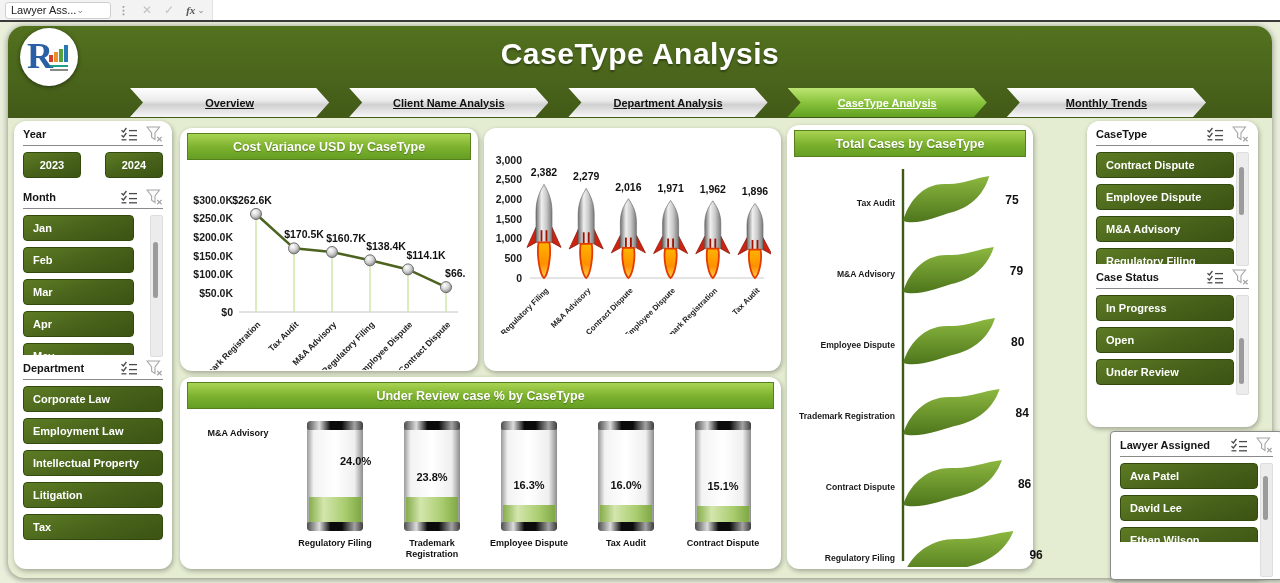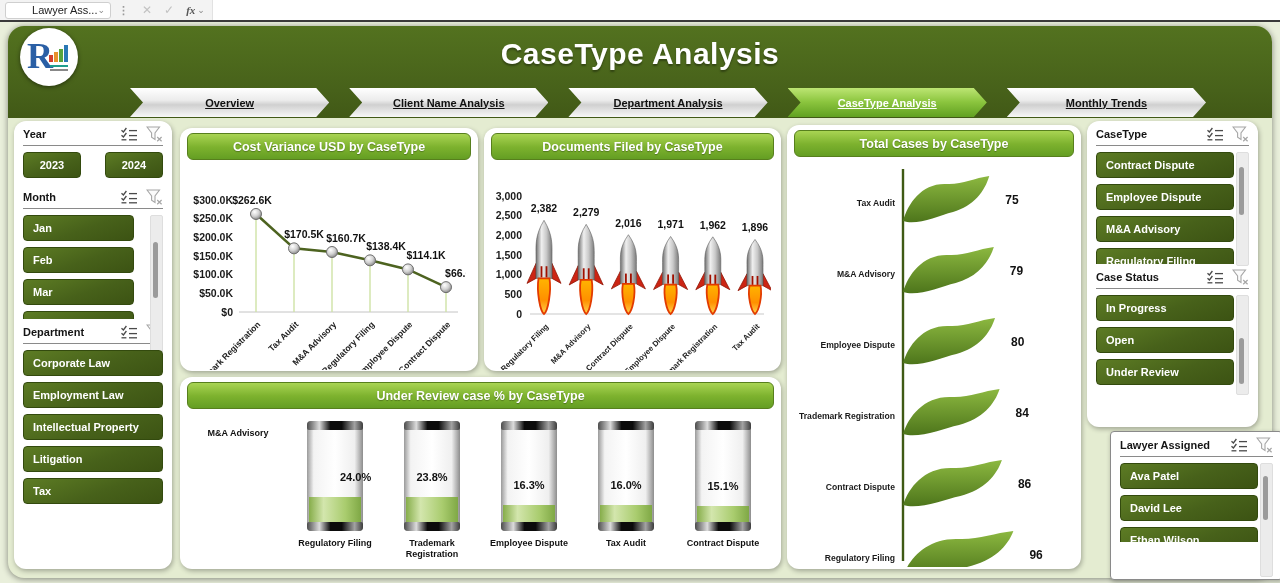--- a/index.html
+++ b/index.html
@@ -5,21 +5,21 @@
   html,body{margin:0;padding:0;}
   body{width:1280px;height:583px;position:relative;overflow:hidden;
        font-family:"Liberation Sans",sans-serif;background:#e9efdb;}
 
   
   .excel-bar{position:absolute;top:0;left:0;right:0;height:20px;background:#f3f3f3;
              display:flex;align-items:center;font-size:11px;color:#333;
              border-bottom:2px solid #3a3a3a;z-index:30;}
   .name-box{margin-left:5px;background:#fff;border:1px solid #cfcfcf;border-radius:3px;
             height:15px;display:flex;align-items:center;padding:0 5px;width:94px;
-            justify-content:flex-end;color:#222;}
+            justify-content:flex-start;color:#222;}
   .chev{color:#8a8a8a;font-size:9px;}
   .kebab{color:#9a9a9a;margin:0 7px;font-weight:bold;letter-spacing:0;}
   .fb-ico{color:#c2c2c2;margin:0 6px;font-size:12px;}
   .fx{font-style:italic;font-weight:bold;font-family:"Liberation Serif",serif;color:#555;margin:0 2px 0 6px;}
   .formula-input{flex:1;align-self:stretch;background:#fff;border-left:1px solid #e2e2e2;margin-left:7px;}
 
   
   .dash{position:absolute;left:8px;right:8px;top:26px;bottom:5px;border-radius:16px;
         background:#e4ecd1;box-shadow:0 1px 6px rgba(0,0,0,.45);}
   .dash-header{position:absolute;top:0;left:0;right:0;height:92px;
@@ -37,25 +37,25 @@
        font-size:11px;font-weight:bold;color:#111;}
   .tab span{text-decoration:underline;white-space:nowrap;}
   .tab.active{background:linear-gradient(180deg,#bce573 0%,#8bc53e 48%,#61a021 100%);color:#fff;}
 
   
   .panel{position:absolute;background:#fff;border-radius:12px;box-shadow:1px 2px 5px rgba(0,0,0,.3);}
   .p-left   {left:6px;  top:95px; width:158px;height:448px;}
   .p-cost   {left:172px;top:102px;width:298px;height:243px;}
   .p-docs   {left:476px;top:102px;width:297px;height:243px;}
   .p-under  {left:172px;top:351px;width:601px;height:192px;}
-  .p-total  {left:779px;top:99px; width:294px;height:444px;}
+  .p-total  {left:779px;top:99px; width:246px;height:444px;}
   .p-rtop   {left:1079px;top:95px;width:171px;height:306px;}
   .p-lawyer {left:1102px;top:405px;width:171px;height:147px;border:1.5px solid #8a8a8a;border-radius:4px;}
 
-  .banner{margin:5px 7px 4px;height:25px;border-radius:6px;
+  .banner{margin:5px 7px 4px;height:25px;border-radius:0;
           background:linear-gradient(180deg,#a9d453 0%,#7db22e 52%,#649e23 100%);
           border:1px solid #577f1d;color:#fff;font-weight:bold;font-size:12.5px;
           display:flex;align-items:center;justify-content:center;
           text-shadow:0 1px 1px rgba(0,0,0,.3);}
 
   
   .slicer{padding:5px 9px 0;}
   .slicer-head{display:flex;align-items:center;border-bottom:1px solid #8a8a8a;
                padding-bottom:3px;margin-bottom:6px;}
   .slicer-title{font-weight:bold;font-size:11px;color:#141414;flex:1;}
@@ -182,21 +182,21 @@
             </svg>
           </span>
           <span class="slicer-ico">
             <svg width="17" height="16" viewBox="0 0 17 16">
               <path d="M1 1 H13.5 L9 7 V13.5 L5.6 11.2 V7 Z" fill="#fbfbfb" stroke="#a6a6a6" stroke-width="1.1"></path>
               <path d="M11.2 11 L15.6 15.2 M15.6 11 L11.2 15.2" stroke="#a6a6a6" stroke-width="1.2"></path>
             </svg>
           </span>
         </div>
         <div class="slicer-items">
-          <div class="clip" style="height: 104px; padding-right: 29px;">
+          <div class="clip" style="height: 140px; padding-right: 29px;">
             <div class="sl-btn">Jan</div>
             <div class="sl-btn">Feb</div>
             <div class="sl-btn">Mar</div>
             <div class="sl-btn">Apr</div>
             <div class="sl-btn">May</div>
           </div>
           <div class="scrolltrack" style="height: 140px;">
             <div class="scrollthumb" style="top: 26px; height: 56px;"></div>
           </div>
         </div>
@@ -275,21 +275,20 @@
           <text transform="rotate(-45 81 161)" x="81" y="161" text-anchor="end" font-size="8.6" font-weight="bold" fill="#222">Trademark Registration</text>
           <text transform="rotate(-45 119 161)" x="119" y="161" text-anchor="end" font-size="8.6" font-weight="bold" fill="#222">Tax Audit</text>
           <text transform="rotate(-45 157 161)" x="157" y="161" text-anchor="end" font-size="8.6" font-weight="bold" fill="#222">M&amp;A Advisory</text>
           <text transform="rotate(-45 195 161)" x="195" y="161" text-anchor="end" font-size="8.6" font-weight="bold" fill="#222">Regulatory Filing</text>
           <text transform="rotate(-45 233 161)" x="233" y="161" text-anchor="end" font-size="8.6" font-weight="bold" fill="#222">Employee Dispute</text>
           <text transform="rotate(-45 271 161)" x="271" y="161" text-anchor="end" font-size="8.6" font-weight="bold" fill="#222">Contract Dispute</text>
         </svg></div>
   </div>
 
   <div class="panel p-docs">
-    <div class="banner">Documents Filed by CaseType</div>
     <div id="docsChart"><svg width="287" height="206" viewBox="0 0 287 206">
           <defs>
     <linearGradient id="bodyG" x1="0" y1="0" x2="1" y2="0">
       <stop offset="0%" stop-color="#6f6f6f"></stop>
               <stop offset="35%" stop-color="#efefef"></stop>
       <stop offset="65%" stop-color="#c9c9c9"></stop>
               <stop offset="100%" stop-color="#7b7b7b"></stop>
             </linearGradient>
     <linearGradient id="flameG" x1="0" y1="0" x2="0" y2="1">
       <stop offset="0%" stop-color="#ffb400"></stop>
@@ -358,21 +357,21 @@
 
   <div class="panel p-under">
     <div class="banner">Under Review case % by CaseType</div>
     <div id="underChart" class="cyl-row">
         <div class="cyl-col">
           <div class="cyl-label">M&amp;A Advisory</div>
         </div>
         <div class="cyl-col">
           <div class="cyl">
             <div class="cyl-fill" style="height: 25px;"></div>
-            <div class="cyl-pct" style="bottom: 48px; margin-left: 33px;">24.0%</div>
+            <div class="cyl-pct" style="bottom: 64px; margin-left: 33px;">24.0%</div>
           </div>
           <div class="cyl-label">Regulatory Filing</div>
         </div>
         <div class="cyl-col">
           <div class="cyl">
             <div class="cyl-fill" style="height: 25px;"></div>
             <div class="cyl-pct" style="bottom: 48px;">23.8%</div>
           </div>
           <div class="cyl-label">Trademark Registration</div>
         </div>

